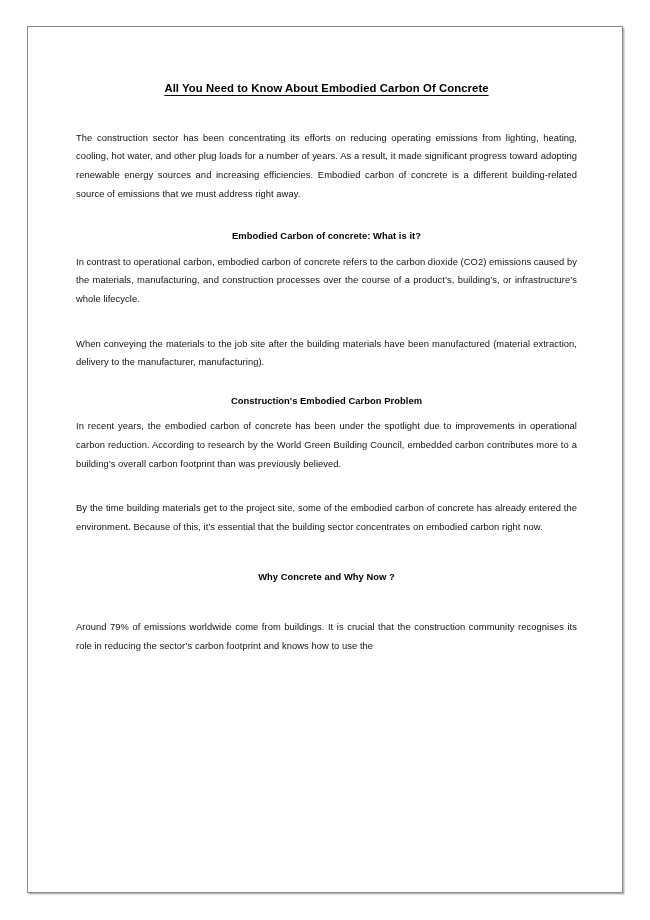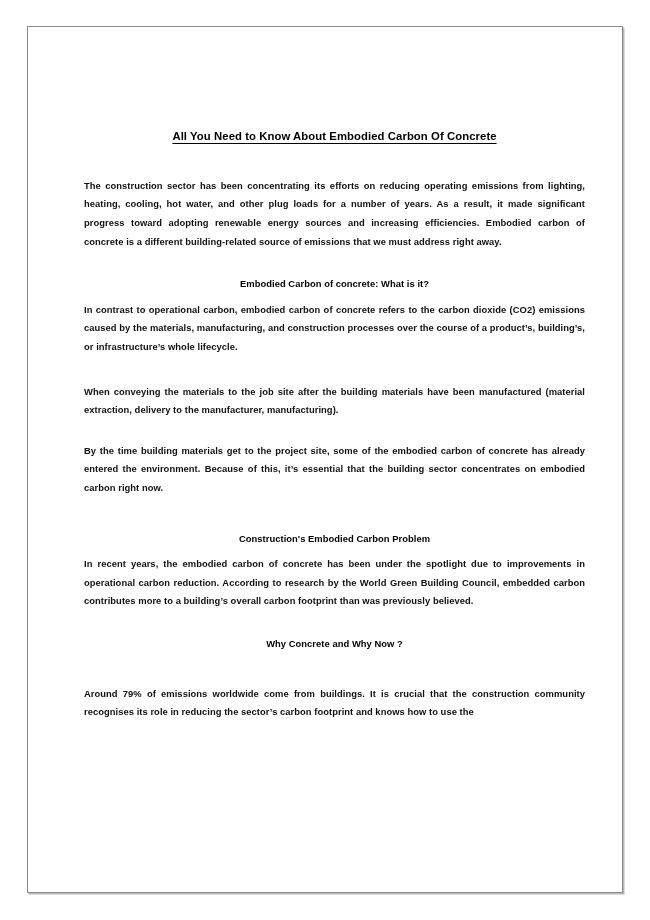--- a/index.html
+++ b/index.html
@@ -30,24 +30,23 @@
     width: 596px;
     height: 867px;
     box-sizing: border-box;
     border: 1px solid #8a8a8a;
     background: #ffffff;
     box-shadow: 1.5px 1.5px 0 0 #b9b9b9;
   }
 
   .page-content {
     position: absolute;
-    left: 56px;
+    left: 48px;
     top: 54px;
     width: 501px;
-    margin-top: 48px;
   }
 
   .doc-title {
     font-size: 11.3px;
     font-weight: bold;
     text-align: center;
     text-decoration: underline;
     text-underline-offset: 2.5px;
     color: #000000;
     letter-spacing: 0.08px;
@@ -60,21 +59,21 @@
     font-weight: bold;
     color: #000000;
     line-height: 1.45;
     letter-spacing: 0.05px;
     margin: 0 0 10px 0;
     text-align: center;
   }
 
   .body-para {
     font-size: 9.4px;
-    font-weight: bold;
+    font-weight: normal;
     color: #111111;
     line-height: 1.98;
     text-align: justify;
     letter-spacing: 0.05px;
     margin: 0;
   }
 
   .block {
     margin: 0 0 26px 0;
   }
@@ -104,27 +103,27 @@
       <div class="block">
         <div class="section-heading">Embodied Carbon of concrete: What is it?</div>
         <p class="body-para">In contrast to operational carbon, embodied carbon of concrete refers to the carbon dioxide (CO2) emissions caused by the materials, manufacturing, and construction processes over the course of a product’s, building’s, or infrastructure’s whole lifecycle.</p>
       </div>
 
       <div class="block tight">
         <p class="body-para">When conveying the materials to the job site after the building materials have been manufactured (material extraction, delivery to the manufacturer, manufacturing).</p>
       </div>
 
 
-      <div class="block loose">
-        <p class="body-para">By the time building materials get to the project site, some of the embodied carbon of concrete has already entered the environment. Because of this, it’s essential that the building sector concentrates on embodied carbon right now.</p>
-      </div>
-
       <div class="block">
         <div class="section-heading">Construction's Embodied Carbon Problem</div>
         <p class="body-para">In recent years, the embodied carbon of concrete has been under the spotlight due to improvements in operational carbon reduction. According to research by the World Green Building Council, embedded carbon contributes more to a building’s overall carbon footprint than was previously believed.</p>
+      </div>
+
+      <div class="block loose">
+        <p class="body-para">By the time building materials get to the project site, some of the embodied carbon of concrete has already entered the environment. Because of this, it’s essential that the building sector concentrates on embodied carbon right now.</p>
       </div>
 
       <div class="block loose">
         <div class="section-heading">Why Concrete and Why Now ?</div>
       </div>
 
       <div class="block">
         <p class="body-para">Around 79% of emissions worldwide come from buildings. It is crucial that the construction community recognises its role in reducing the sector’s carbon footprint and knows how to use the</p>
       </div>
 

